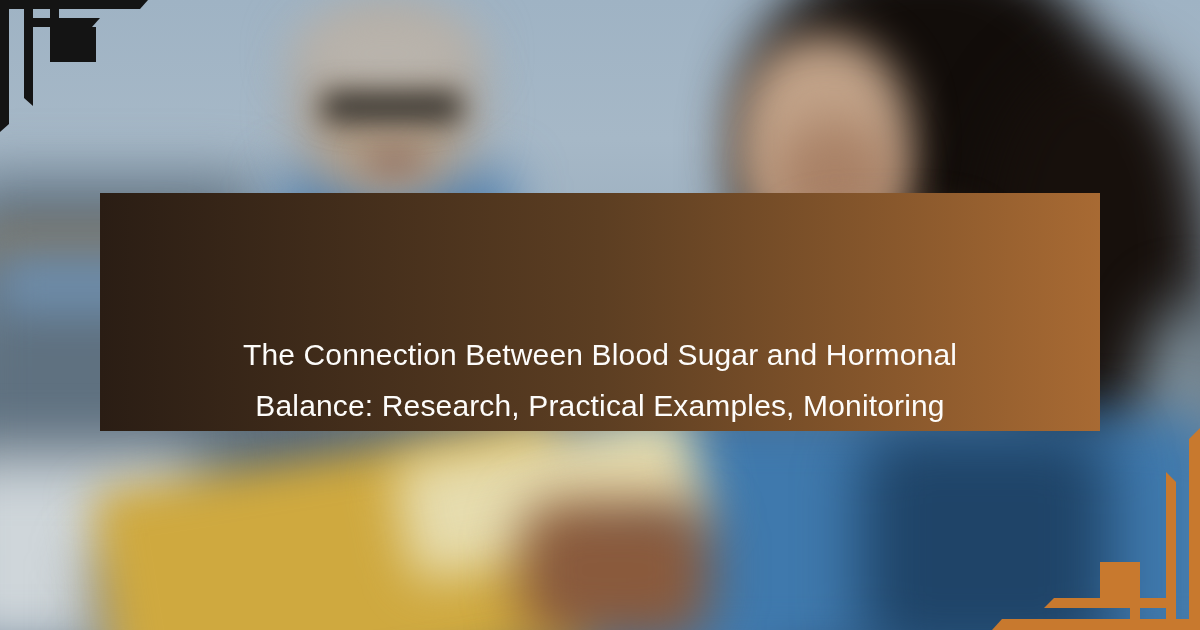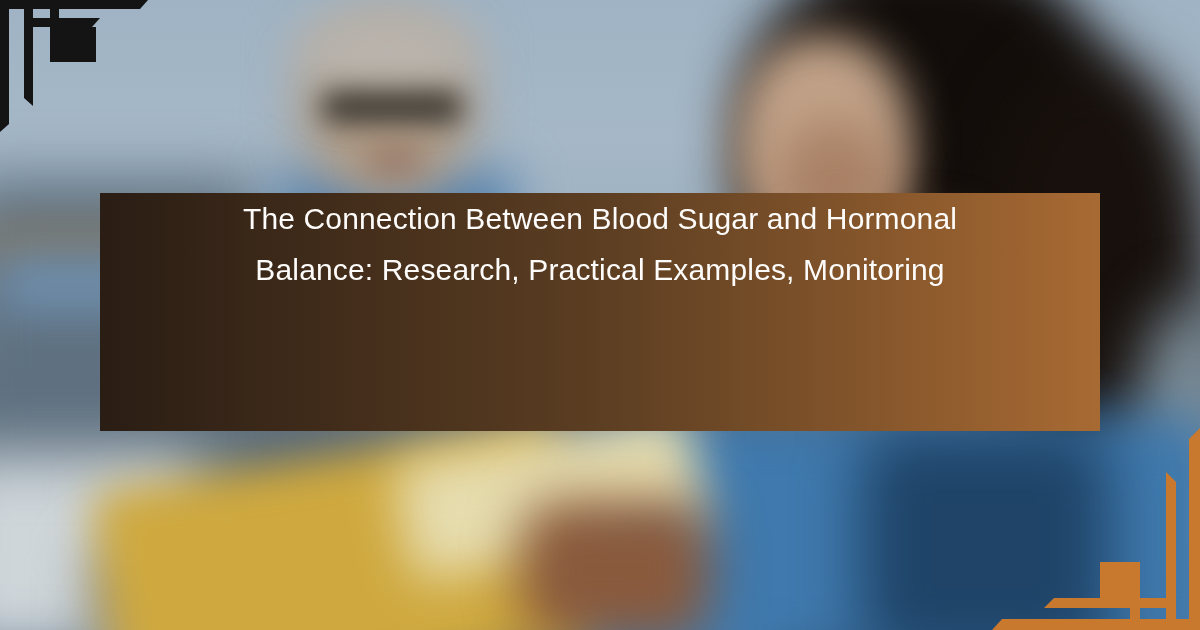--- a/index.html
+++ b/index.html
@@ -174,21 +174,21 @@
   }
 
   
   #banner {
     position: absolute;
     left: 100px;
     top: 193px;
     width: 1000px;
     height: 238px;
     display: flex;
-    align-items: flex-start;
+    align-items: flex-end;
     justify-content: center;
     box-sizing: border-box;
     padding: 0 46px;
   }
   #banner-title {
     color: #fdfcfa;
     font-size: 30px;
     font-weight: 400;
     line-height: 51px;
     text-align: center;

